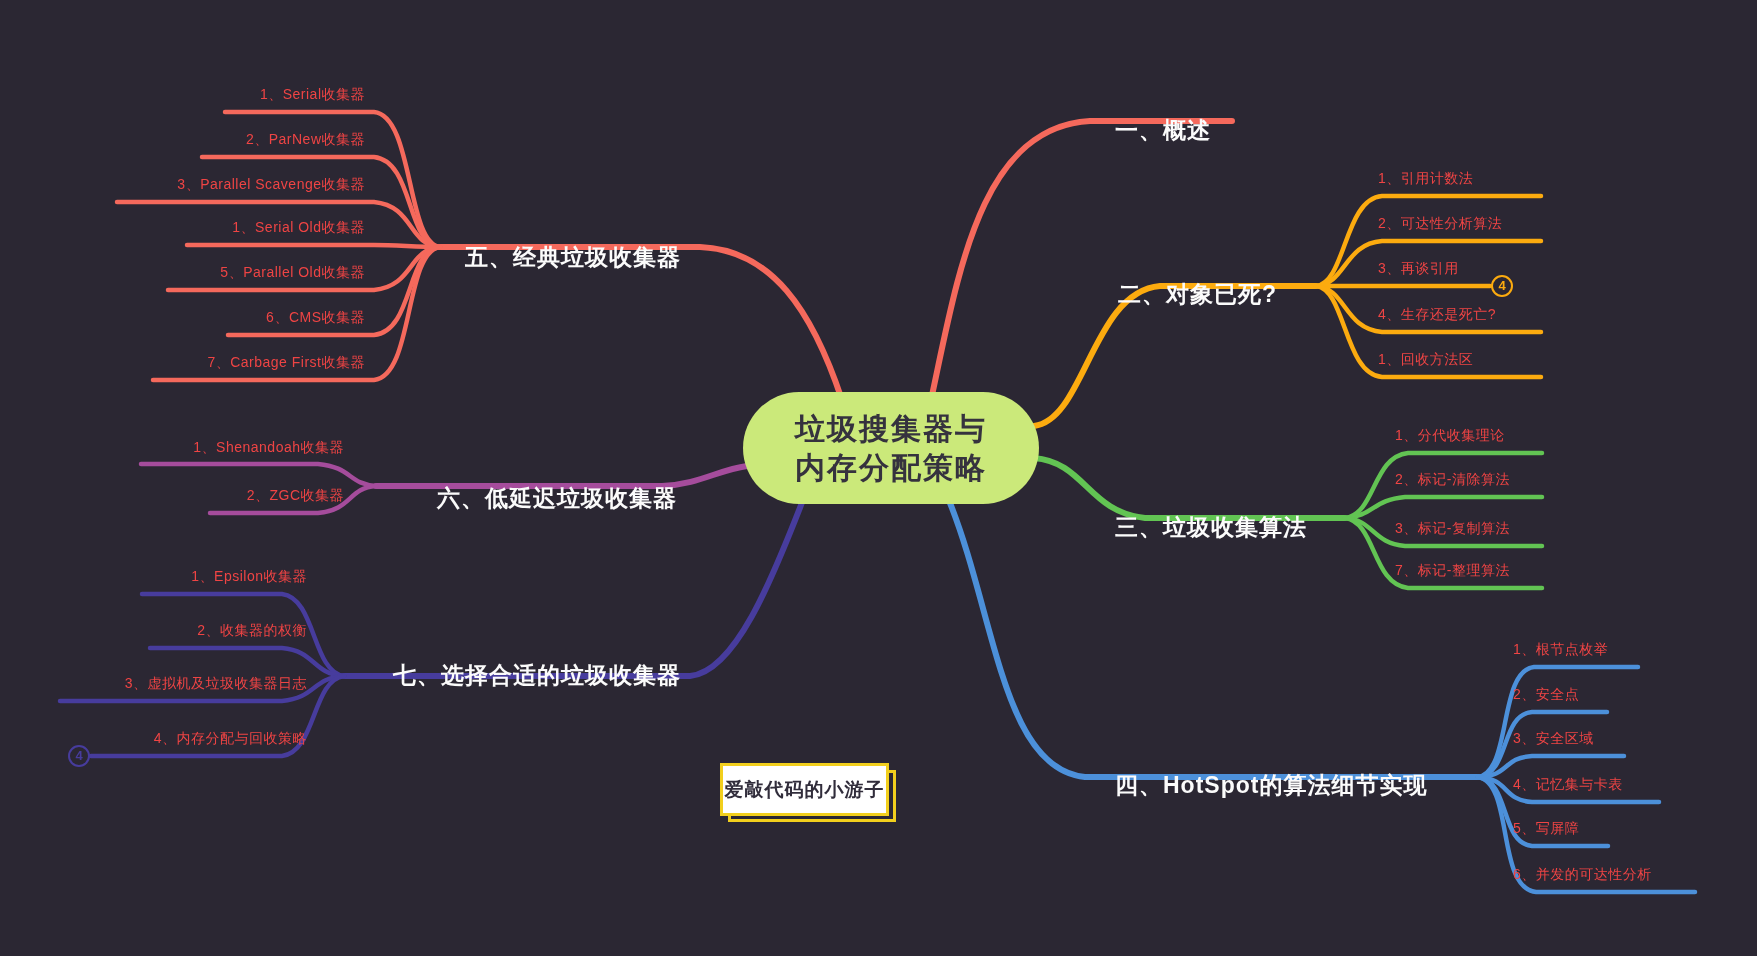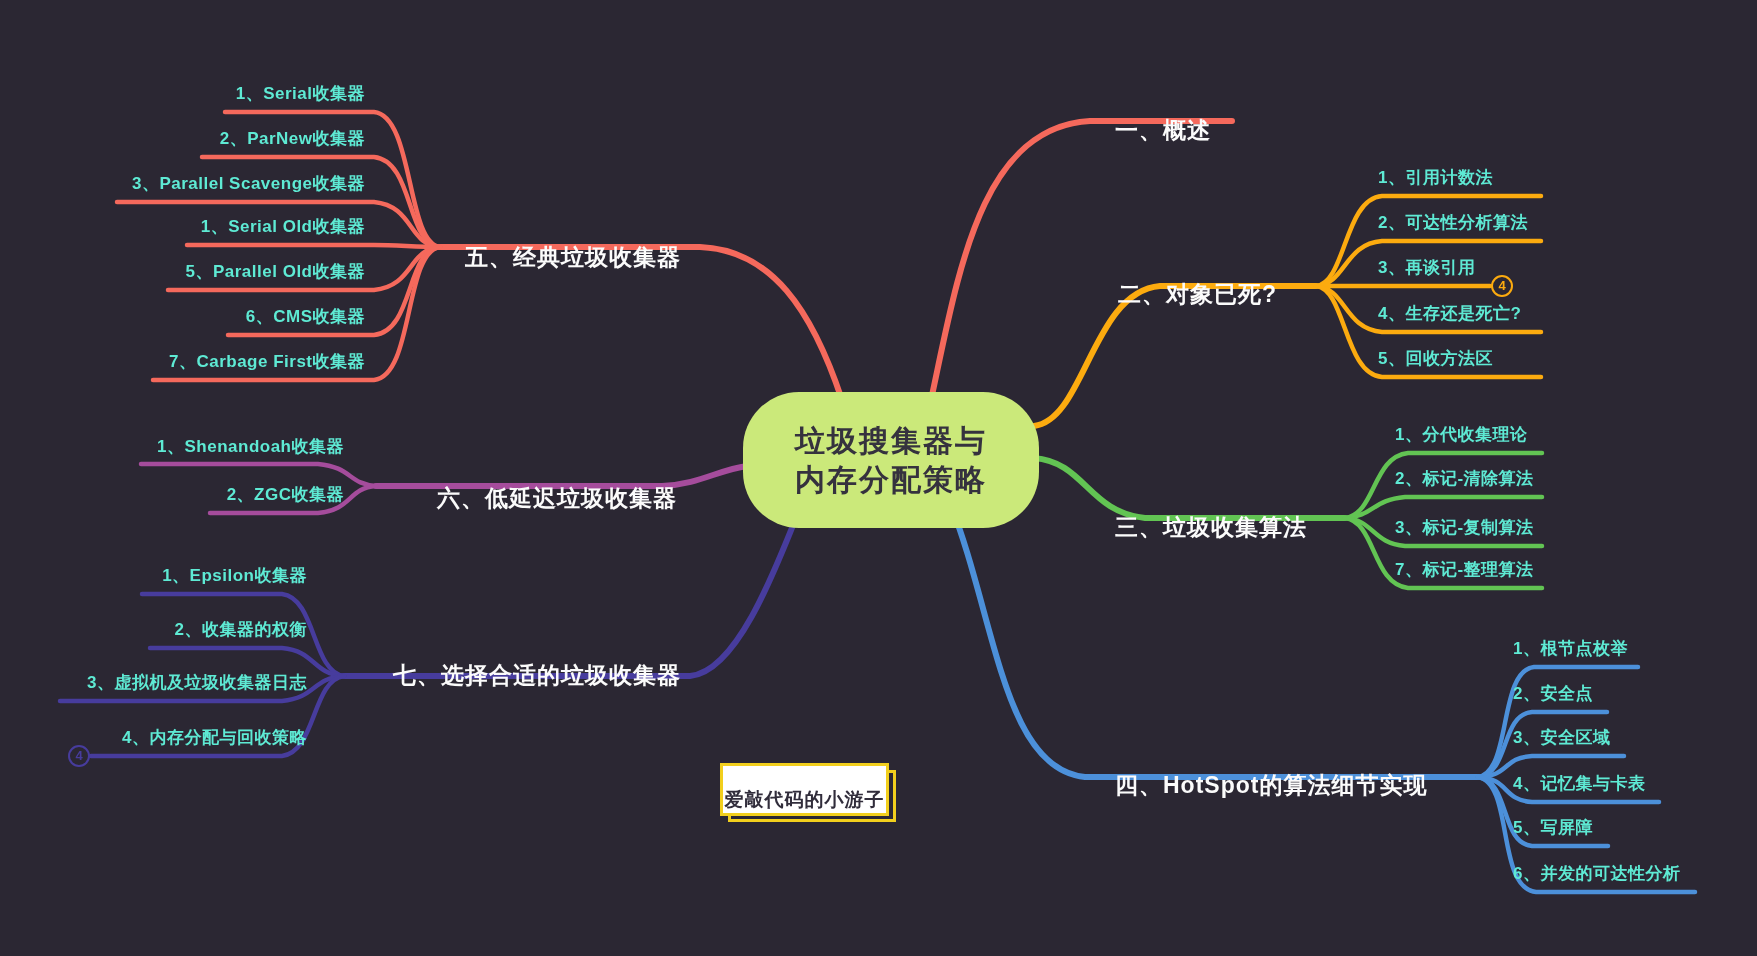--- a/index.html
+++ b/index.html
@@ -9,38 +9,38 @@
   }
   #wires{position:absolute;left:0;top:0;width:1757px;height:956px;}
   #wires path{fill:none;stroke-linecap:round;stroke-linejoin:round;}
   #wires path.trunk{stroke-width:6px;}
   #wires path.twig{stroke-width:4.5px;}
   .topic{
     position:absolute;color:#FBFBFB;font-size:23px;font-weight:700;
     letter-spacing:1px;white-space:nowrap;line-height:28px;margin-top:40px;
   }
   .sub{
-    position:absolute;color:#5eead4;font-size:17px;font-weight:700;
+    position:absolute;color:#ef4444;font-size:14px;font-weight:400;
     letter-spacing:.5px;white-space:nowrap;line-height:26px;height:26px;
   }
   .sub.r{text-align:right;}
   #center-node{
-    position:absolute;left:743px;top:392px;width:296px;height:136px;
+    position:absolute;left:743px;top:392px;width:296px;height:112px;
     border-radius:56px;display:flex;flex-direction:column;align-items:center;
     justify-content:center;font-size:30px;font-weight:800;letter-spacing:2px;
     line-height:39px;z-index:5;
   }
   .count-badge{
     position:absolute;width:22px;height:22px;border:2px solid;border-radius:50%;
     box-sizing:border-box;text-align:center;line-height:18px;font-size:13px;
     font-weight:700;background:#2B2733;z-index:4;
   }
   #watermark{
     position:absolute;left:720px;top:763px;width:169px;height:53px;border:3px solid;
-    box-sizing:border-box;display:flex;align-items:flex-end;justify-content:center;
+    box-sizing:border-box;display:flex;align-items:center;justify-content:center;
     font-size:19px;font-weight:800;letter-spacing:1px;z-index:6;
   }
   #watermark-shadow{
     position:absolute;left:728px;top:770px;width:168px;height:52px;border:3px solid;
     box-sizing:border-box;background:transparent;z-index:5;
   }
 </style>
 </head>
 <body>
 
@@ -115,21 +115,21 @@
   <div class="topic" style="left:1115px;top:473px">三、垃圾收集算法</div>
   <div class="topic" style="left:1115px;top:731px">四、HotSpot的算法细节实现</div>
   <div class="topic" style="left:465px;top:203px">五、经典垃圾收集器</div>
   <div class="topic" style="left:393px;top:621px">七、选择合适的垃圾收集器</div>
   <div class="topic" style="left:437px;top:444px">六、低延迟垃圾收集器</div>
 
   <div class="sub" style="left:1378px;top:165px">1、引用计数法</div>
   <div class="sub" style="left:1378px;top:210px">2、可达性分析算法</div>
   <div class="sub" style="left:1378px;top:255px">3、再谈引用</div>
   <div class="sub" style="left:1378px;top:301px">4、生存还是死亡?</div>
-  <div class="sub" style="left:1378px;top:346px">5、回收方法区</div>
+  <div class="sub" style="left:1378px;top:346px">1、回收方法区</div>
   <div class="count-badge" style="left: 1491px; top: 275px; border-color: rgb(252, 171, 15); color: rgb(252, 171, 15);">4</div>
 
   <div class="sub" style="left:1395px;top:422px">1、分代收集理论</div>
   <div class="sub" style="left:1395px;top:466px">2、标记-清除算法</div>
   <div class="sub" style="left:1395px;top:515px">3、标记-复制算法</div>
   <div class="sub" style="left:1395px;top:557px">7、标记-整理算法</div>
 
   <div class="sub" style="left:1513px;top:636px">1、根节点枚举</div>
   <div class="sub" style="left:1513px;top:681px">2、安全点</div>
   <div class="sub" style="left:1513px;top:725px">3、安全区域</div>

